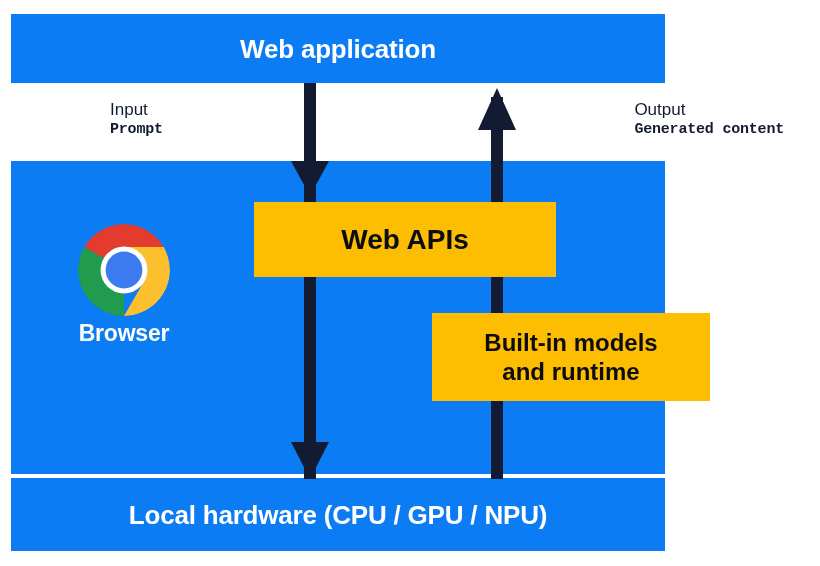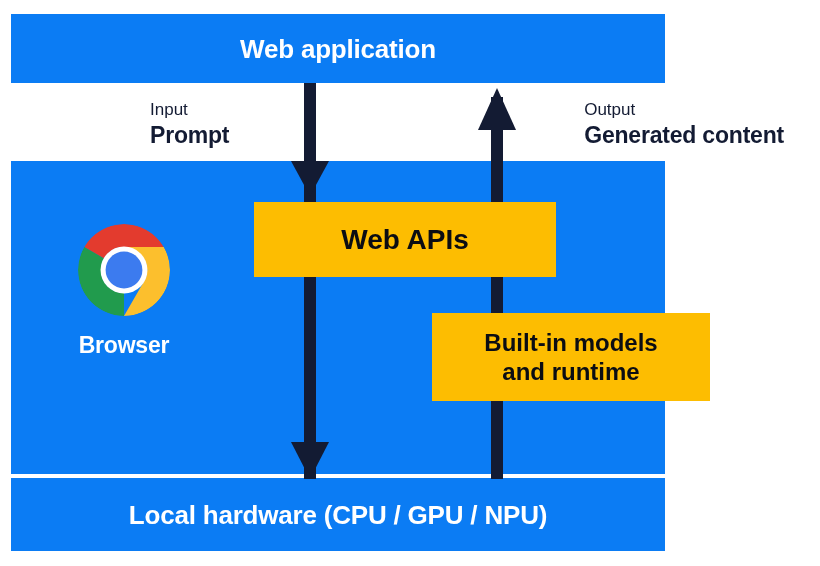--- a/index.html
+++ b/index.html
@@ -56,32 +56,32 @@
   .panel-hardware .panel-title {
     top: 50%;
     transform: translateY(-50%);
   }
 
   
   .edge-label {
     position: absolute;
     color: #131B33;
     line-height: 1.22;
-    margin-left: 40px;
   }
   .edge-label .small {
     display: block;
     font-size: 17px;
     font-weight: normal;
   }
   .edge-label .big {
     display: block;
-    font-size: 23px;
+    font-size: 15px;
     font-weight: bold;
     letter-spacing: -0.2px;
+    font-family: Liberation Mono, monospace;
   }
   .label-input {
     left: 110px;
     top: 100px;
     text-align: left;
   }
   .label-output {
     right: 36px;
     top: 100px;
     text-align: left;
@@ -136,21 +136,21 @@
     text-align: center;
     z-index: 2;
   }
   .chrome-logo {
     width: 92px;
     height: 92px;
     display: block;
     margin: 0 auto;
   }
   .browser-caption {
-    margin-top: 16px;
+    margin-top: 4px;
     color: #ffffff;
     font-size: 23px;
     font-weight: bold;
     letter-spacing: -0.2px;
   }
 </style>
 </head>
 <body>
 
 <div id="diagram">

